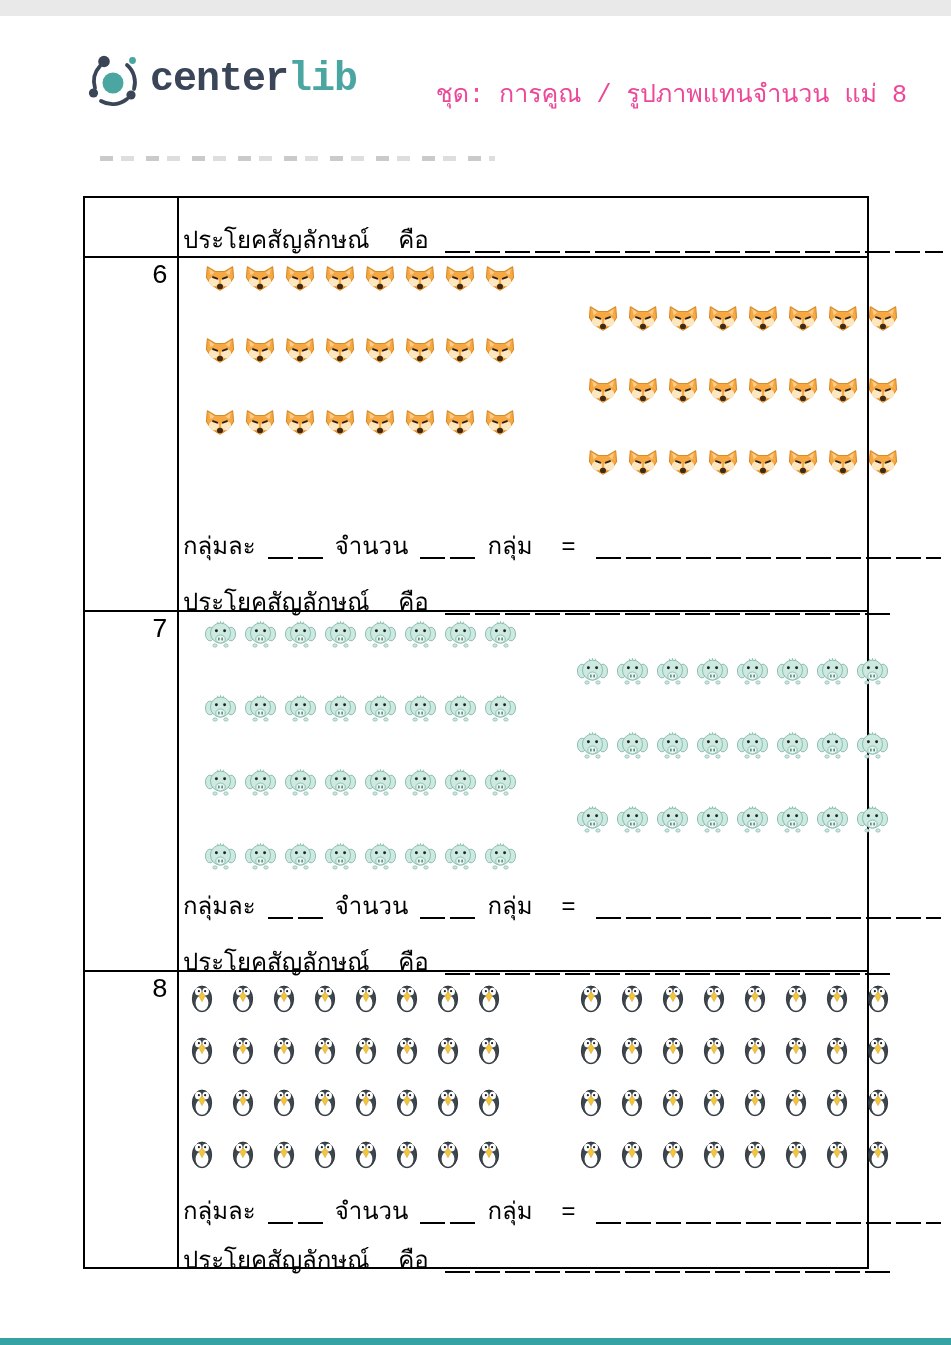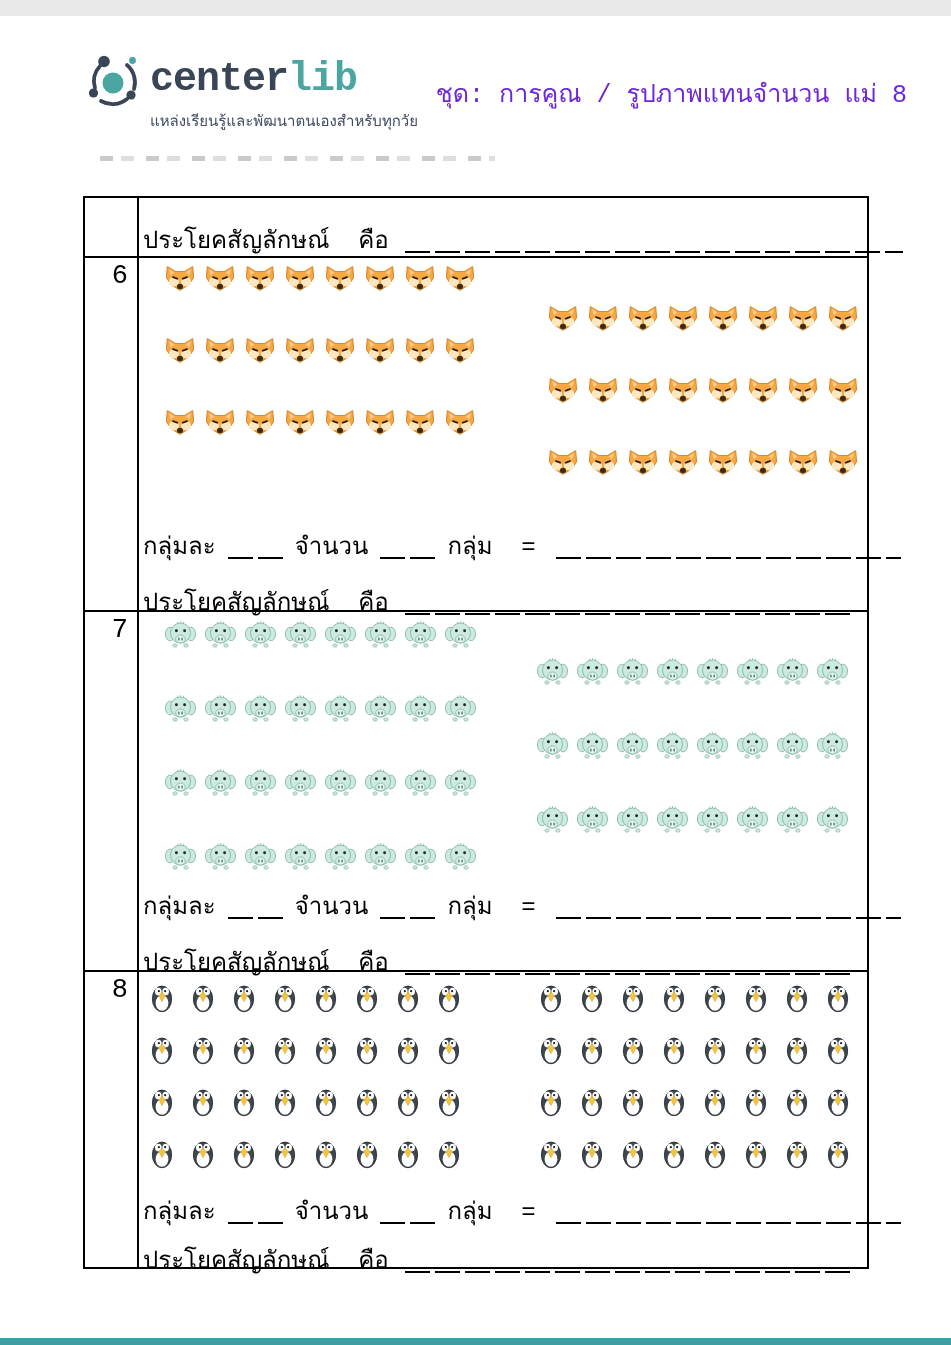--- a/index.html
+++ b/index.html
@@ -10,32 +10,32 @@
   }
   
   .logo{position:absolute;left:86px;top:36px;display:flex;align-items:flex-start;}
   .logo-mark{flex:0 0 auto;margin-right:8px;}
   .brand{font-size:40px;font-weight:700;letter-spacing:-1px;line-height:1;margin-top:8px;}
   .brand .b1{color:#3a4658;}
   .brand .b2{color:#4ba6a2;}
   .tagline{font-size:15px;color:#414e66;margin-top:9px;}
   .titles{position:absolute;right:44px;top:52px;text-align:right;}
   .title{font-size:29px;font-weight:700;color:#000;line-height:1.2;}
-  .subtitle{font-size:25px;color:#6d28d9;margin-top:5px;}
+  .subtitle{font-size:25px;color:#ec4899;margin-top:5px;}
   
   .smudge{
     position:absolute;left:100px;top:140px;width:395px;height:5px;opacity:.45;
     background:repeating-linear-gradient(90deg,#8a8a8a 0 13px,transparent 13px 21px,#b5b5b5 21px 34px,transparent 34px 46px);
   }
   
   .wtable{
     position:absolute;left:83px;top:180px;width:786px;height:1073px;
     border:2px solid #000;box-sizing:border-box;display:flex;flex-direction:column;
   }
-  .trow{display:flex;box-sizing:border-box;}
+  .trow{display:flex;box-sizing:border-box;padding-left:40px;}
   .trow + .trow{border-top:2px solid #000;}
   .r0{height:58px;}
   .ex6{height:354px;}
   .ex7{height:360px;}
   .ex8{flex:1;}
   .num-cell{
     width:54px;flex:0 0 54px;border-right:2px solid #000;box-sizing:border-box;
     font-size:27px;text-align:right;padding:3px 9px 0 0;
   }
   .content-cell{position:relative;flex:1;}
@@ -83,21 +83,20 @@
         <path d="M48 37 A23 23 0 0 0 41 13"></path>
       </g>
       <circle cx="27" cy="31" r="10.5" fill="#4ba6a2"></circle>
       <circle cx="18" cy="9.5" r="5.8" fill="#3a4658"></circle>
       <circle cx="7.5" cy="41" r="4.6" fill="#3a4658"></circle>
       <circle cx="45" cy="43" r="4.6" fill="#3a4658"></circle>
       <circle cx="46.5" cy="8.5" r="3.4" fill="#4ba6a2"></circle>
     </svg>
     <div>
       <div class="brand"><span class="b1">center</span><span class="b2">lib</span></div>
-      <div class="tagline">แหล่งเรียนรู้และพัฒนาตนเองสำหรับทุกวัย</div>
     </div>
   </div>
 
   <div class="titles">
     <div class="subtitle">ชุด: การคูณ / รูปภาพแทนจำนวน แม่ 8</div>
   </div>
 
   <div class="smudge"></div>
 
   <div class="wtable">

